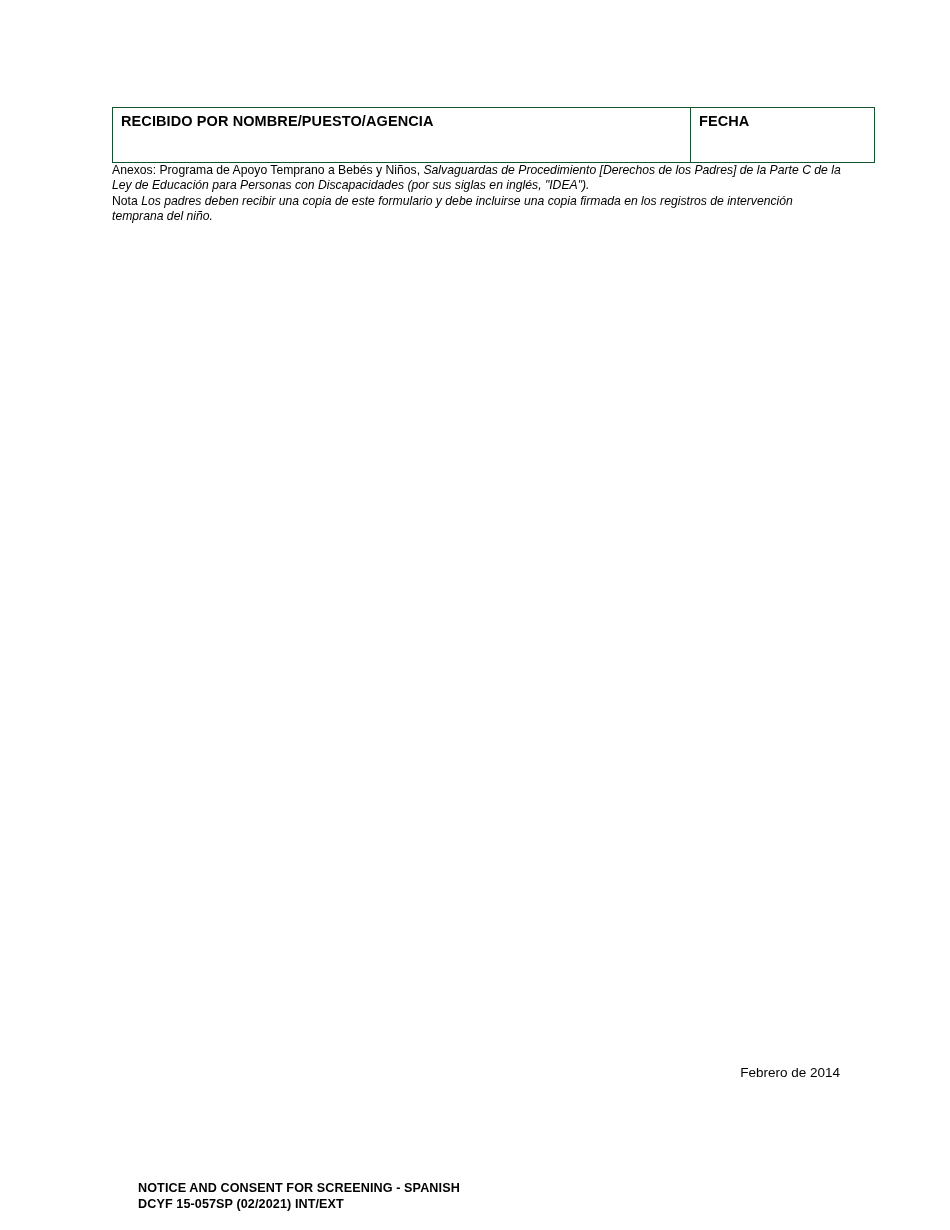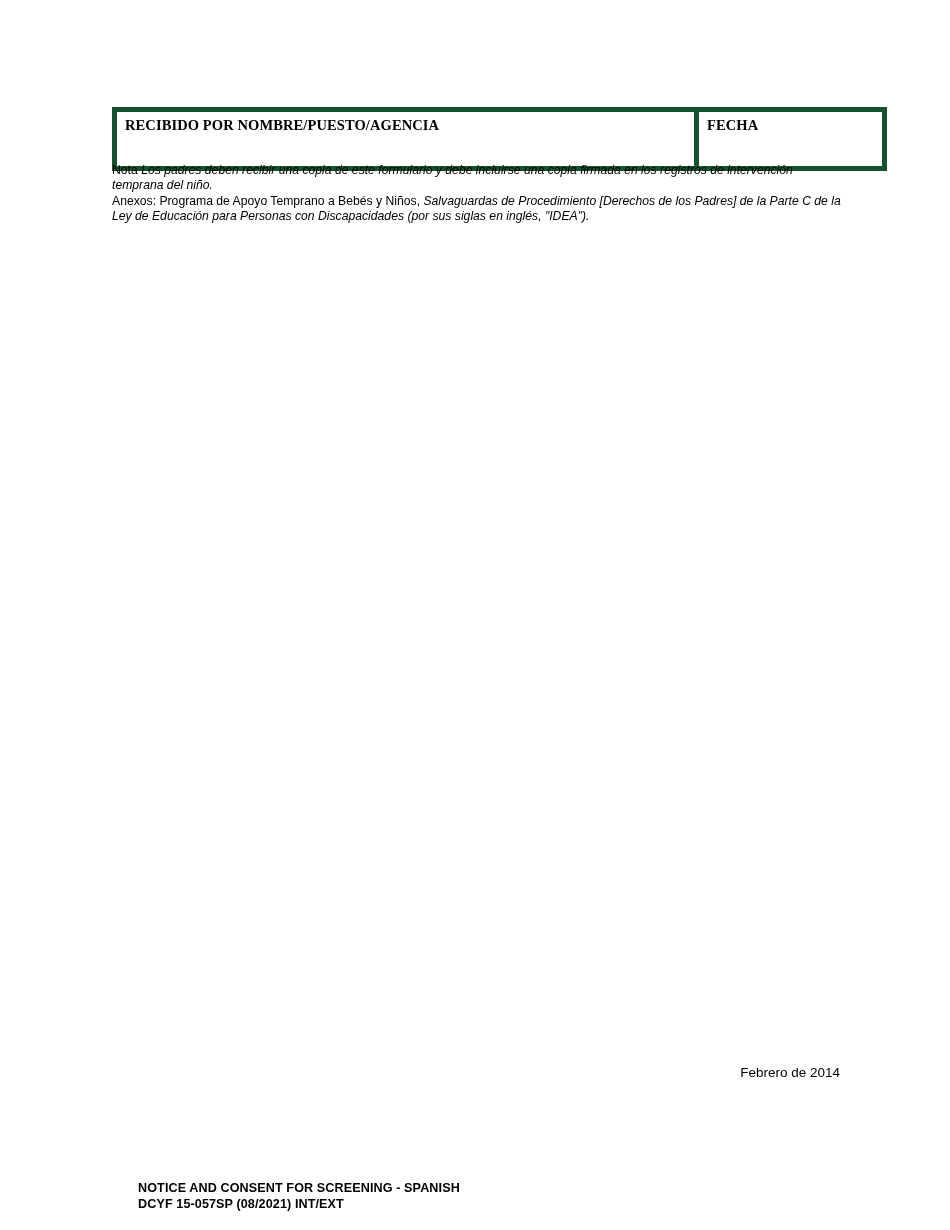--- a/index.html
+++ b/index.html
@@ -28,25 +28,24 @@
   .receipt-table {
     position: absolute;
     left: 112px;
     top: 107px;
     width: 728px;
     border: 1px solid #000000;
     border-collapse: collapse;
     table-layout: fixed;
   }
   .receipt-table td {
-    border: 5px solid #14532d;
+    border: 1px solid #14532d;
     vertical-align: top;
     padding: 6px 8px 0 8px;
     height: 48px;
-    font-family: Liberation Serif, serif;
   }
   .receipt-table td.col-name { width: 561px; }
   .receipt-table td.col-date { width: 167px; margin-top: 12px; }
   .cell-label {
     font-size: 14.5px;
     font-weight: bold;
     letter-spacing: 0.1px;
     line-height: 1.1;
   }
 
@@ -105,24 +104,24 @@
       </td>
       <td class="col-date">
         <div class="cell-label">FECHA</div>
         <div class="cell-value"></div>
       </td>
     </tr>
   </tbody>
     </table>
 
   <div class="notes">
+    <p><span class="lbl">Anexos:</span><span class="lbl"> Programa de Apoyo Temprano a Bebés y Niños, </span><span class="ital">Salvaguardas de Procedimiento [Derechos de los Padres] de la Parte C de la Ley de Educación para Personas con Discapacidades (por sus siglas en inglés, "IDEA").</span></p>
     <p><span class="lbl">Nota</span><span class="ital"> Los padres deben recibir una copia de este formulario y debe incluirse una copia firmada en los registros de intervención temprana del niño.</span></p>
-    <p><span class="lbl">Anexos:</span><span class="lbl"> Programa de Apoyo Temprano a Bebés y Niños, </span><span class="ital">Salvaguardas de Procedimiento [Derechos de los Padres] de la Parte C de la Ley de Educación para Personas con Discapacidades (por sus siglas en inglés, "IDEA").</span></p>
   </div>
 
   <div class="date-line">Febrero de 2014</div>
 
   <div class="footer">
     <div>NOTICE AND CONSENT FOR SCREENING - SPANISH</div>
-    <div>DCYF 15-057SP (08/2021) INT/EXT</div>
+    <div>DCYF 15-057SP (02/2021) INT/EXT</div>
   </div>
 
 </div>
 
 </body></html>

